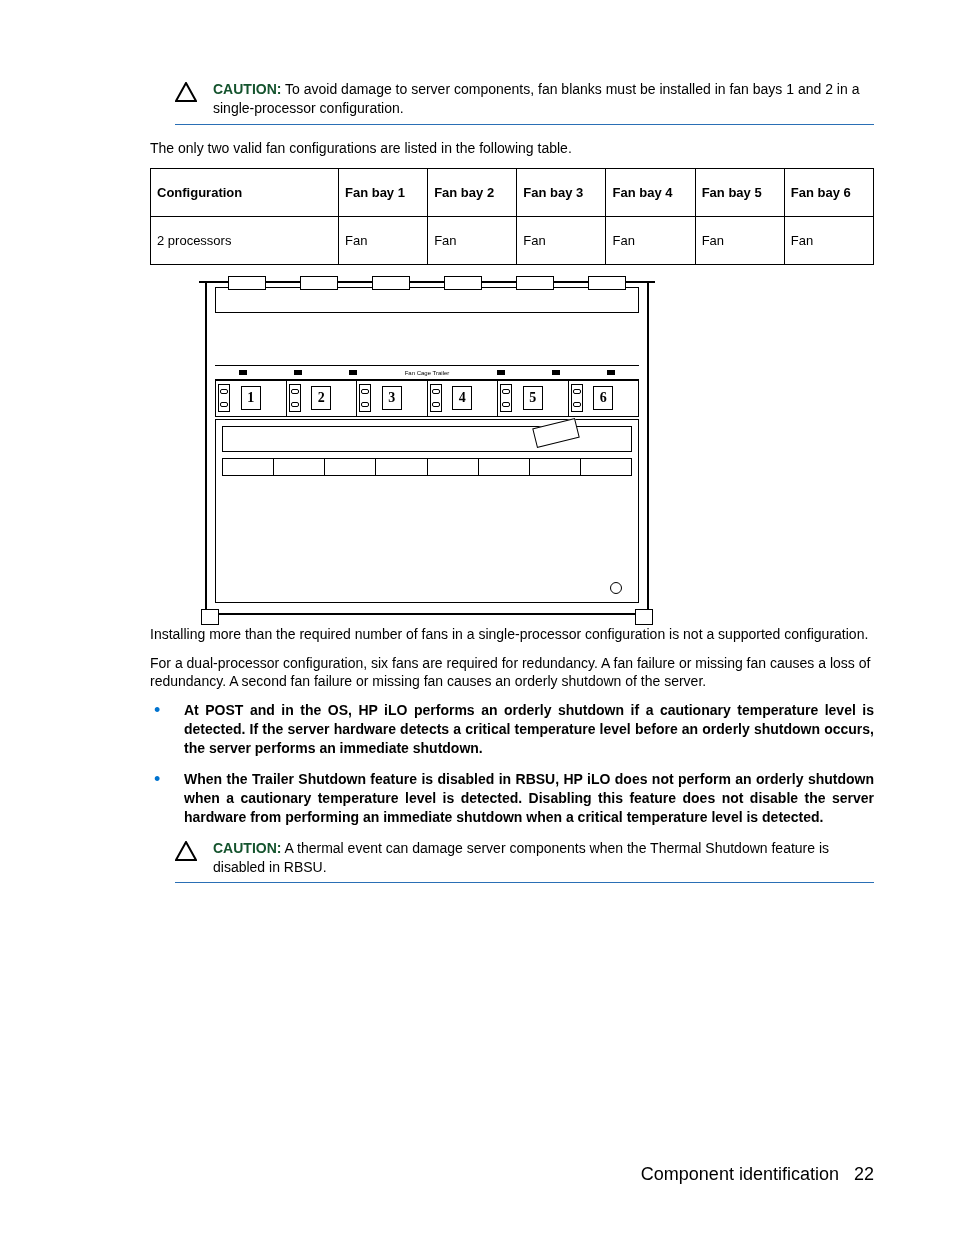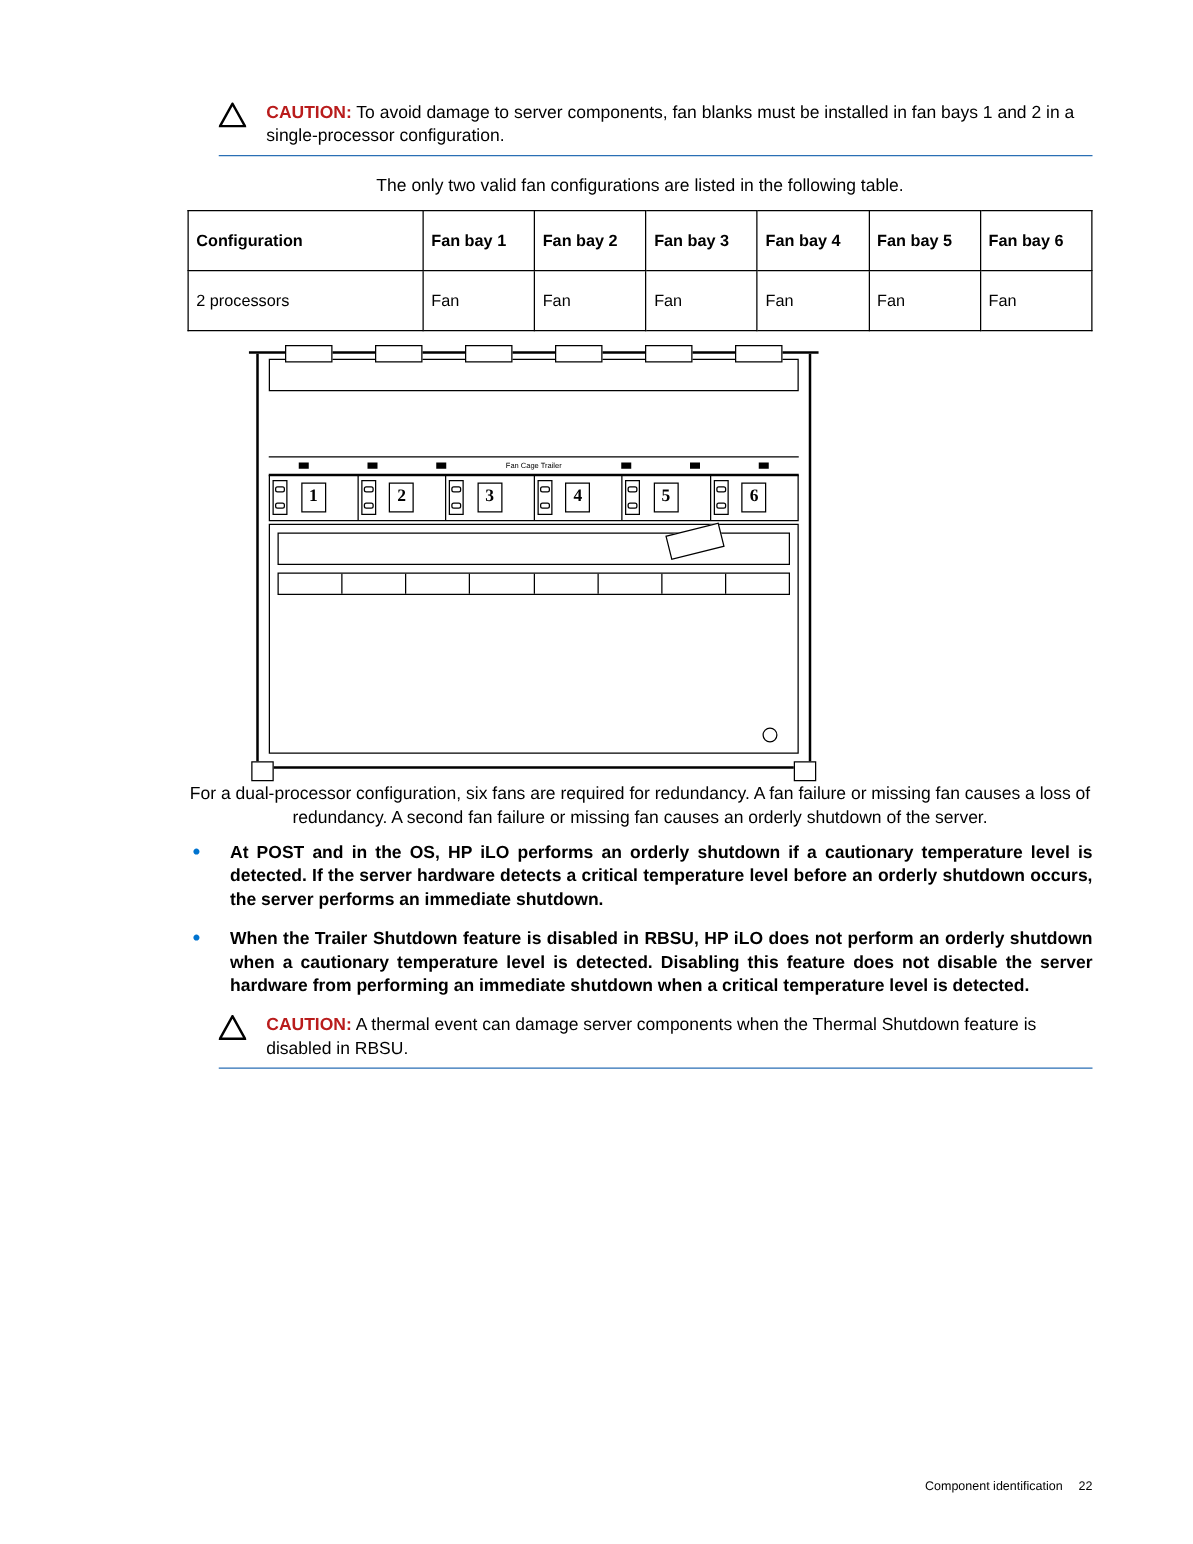--- a/index.html
+++ b/index.html
@@ -27,28 +27,27 @@
   }
   .caution-icon {
     flex: 0 0 38px;
     margin-top: 2px;
   }
   .caution-text {
     font-size: 14px;
     line-height: 1.35;
   }
   .caution-label {
-    color: #b91c1c;
+    color: #14532d;
     font-weight: bold;
   }
   .para {
     font-size: 14px;
     line-height: 1.35;
     margin: 10px 0;
-    text-align: center;
   }
   table.fan-table {
     border-collapse: collapse;
     width: 100%;
     font-size: 13px;
     margin-top: 4px;
   }
   table.fan-table th, table.fan-table td {
     border: 1px solid #000;
     padding: 16px 6px;
@@ -161,23 +160,23 @@
     padding-left: 4px;
   }
   ul.bullets li .txt {
     font-size: 14px;
     line-height: 1.35;
     text-align: justify;
     font-weight: bold;
   }
   .footer {
     position: absolute;
-    bottom: 40px;
+    bottom: 50px;
     right: 80px;
-    font-size: 10px;
+    font-size: 18px;
   }
   .footer .pnum { margin-left: 10px; }
 </style>
 </head>
 <body>
 
 <div class="page">
 
   <div class="caution-block">
     <div class="caution-icon">
@@ -284,20 +283,21 @@
           <div class="seg"></div>
       </div>
       <div class="logo-spot"></div>
     </div>
     <div class="feet">
         <div class="foot"></div>
         <div class="foot"></div>
       </div>
   </div>
 
+  <p class="para">Installing more than the required number of fans in a single-processor configuration is not a supported configuration.</p>
   <p class="para">For a dual-processor configuration, six fans are required for redundancy. A fan failure or missing fan causes a loss of redundancy. A second fan failure or missing fan causes an orderly shutdown of the server.</p>
 
   <ul class="bullets">
     <li>
       <span class="dot">•</span>
       <span class="txt">At POST and in the OS, HP iLO performs an orderly shutdown if a cautionary temperature level is detected. If the server hardware detects a critical temperature level before an orderly shutdown occurs, the server performs an immediate shutdown.</span>
     </li>
     <li>
       <span class="dot">•</span>
       <span class="txt">When the Trailer Shutdown feature is disabled in RBSU, HP iLO does not perform an orderly shutdown when a cautionary temperature level is detected. Disabling this feature does not disable the server hardware from performing an immediate shutdown when a critical temperature level is detected.</span>

